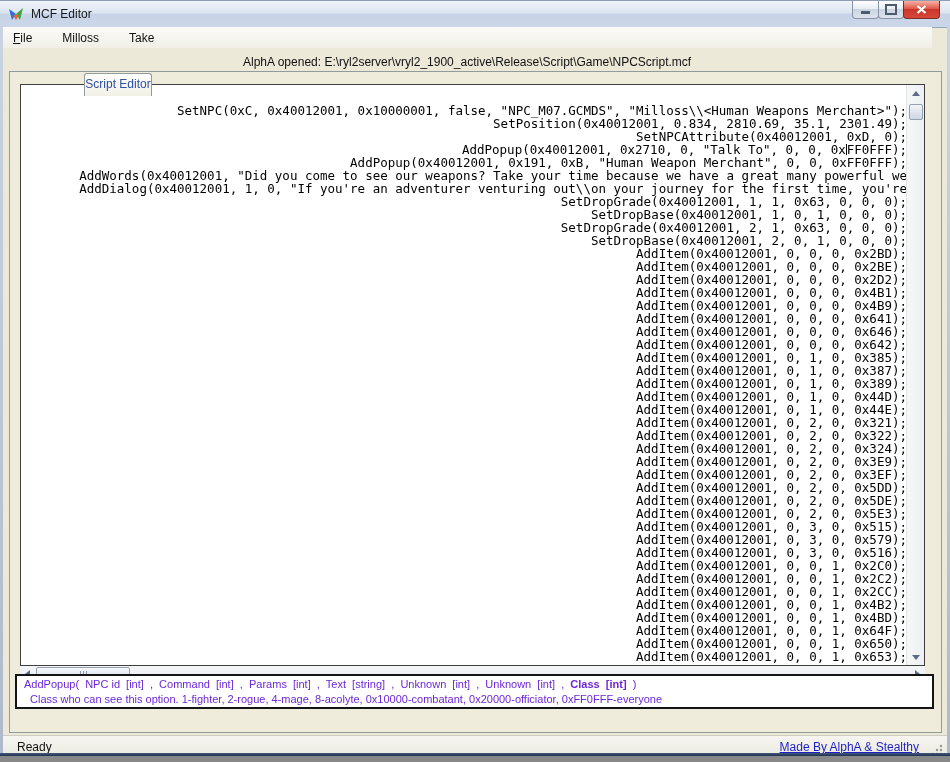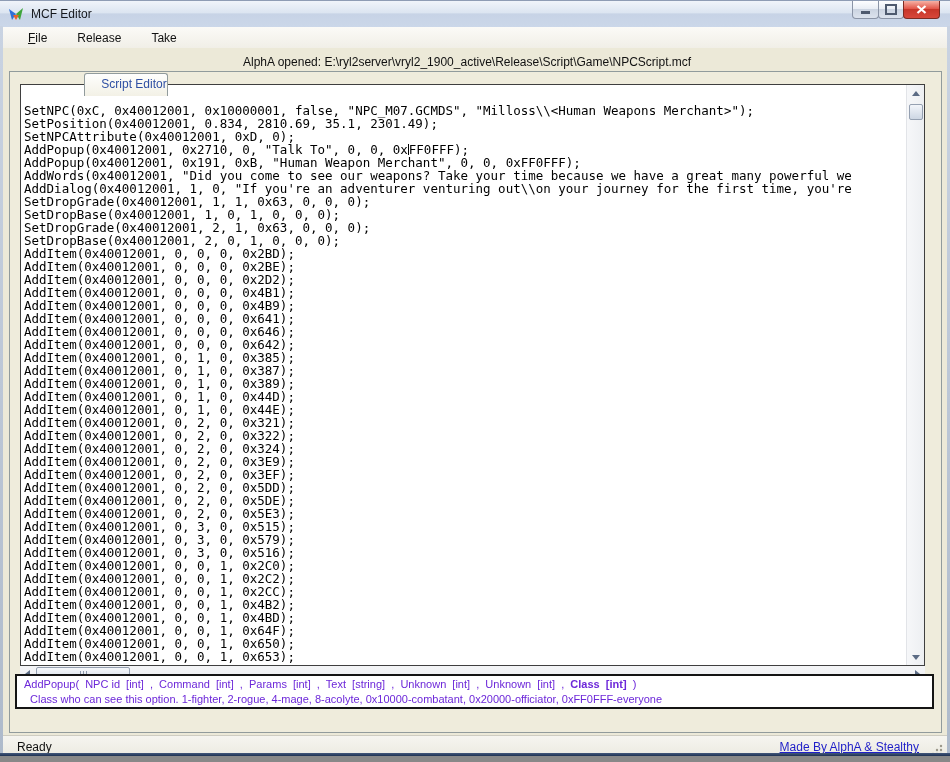--- a/index.html
+++ b/index.html
@@ -25,44 +25,44 @@
   .winbtn { position:absolute; top:0; height:17px; border:1px solid #8A94A6; border-top:none; border-radius:0 0 4px 4px;
             display:flex; align-items:center; justify-content:center; cursor:default; }
   .winbtn.min  { left:852px; width:25px; background:linear-gradient(to bottom,#FDFEFF 0%,#E9EEF5 45%,#CBD4E1 50%,#DCE3EE 100%); }
   .winbtn.max  { left:878px; width:24px; background:linear-gradient(to bottom,#FDFEFF 0%,#E9EEF5 45%,#CBD4E1 50%,#DCE3EE 100%); }
   .winbtn.close{ left:903px; width:35px; border-color:#7C2B22; background:linear-gradient(to bottom,#F6B1A4 0%,#E2574A 45%,#C73629 50%,#D8473A 100%); }
   .glyph-min { width:9px; height:3px; background:#4E5A6E; margin-top:6px; }
   .glyph-max { width:8px; height:7px; border:2px solid #4E5A6E; background:transparent; }
 
   
   .menubar { position:absolute; left:3px; top:27px; width:944px; height:21px;
-             background:linear-gradient(to bottom,#FBFAF7,#F1EFE7); display:flex; align-items:center; padding-left:15px; width:929px; }
+             background:linear-gradient(to bottom,#FBFAF7,#F1EFE7); display:flex; align-items:center; width:929px; }
   .menu-item { font-size:12px; color:#111; padding:2px 10px; margin-right:10px; }
   .menu-item u { text-decoration:underline; }
 
   
   .tabstrip { position:absolute; left:3px; top:48px; width:944px; height:24px; }
   .tab { position:absolute; font-size:12px; text-align:center;
          border:1px solid #919B9C; border-bottom:none; border-radius:3px 3px 0 0;margin-top:23px; }
   .tab.inactive { left:15px; top:5px; width:64px; height:18px; line-height:18px;
                   background:linear-gradient(to bottom,#F1EFE6,#D9D6C4); color:#1a1a1a; z-index:1; }
   .tab.active { left:81px; top:2px; width:66px; height:22px; line-height:21px;
-                background:linear-gradient(to bottom,#FEFEFD,#F3F1E6); color:#2E4FA3; z-index:3;padding-left:16px; }
+                background:linear-gradient(to bottom,#FEFEFD,#F3F1E6); color:#2E4FA3; z-index:3; }
   .file-opened { position:absolute; left:240px; top:7px; font-size:12px; color:#111; }
 
   
   .tabpage { position:absolute; left:9px; top:71px; width:931px; height:660px;
              border:1px solid #919B9C; background:#EFECDC; z-index:2; }
 
   
   .editor { position:absolute; left:10px; top:12px; width:903px; height:580px;
             border:1px solid #3F3F3F; background:#FFFFFF; overflow:hidden; }
   .code { position:absolute; left:0; top:0; right:17px; bottom:0; overflow:hidden;
           padding:19px 0 0 3px; font-family:"DejaVu Sans Mono", monospace;
-          font-size:12.5px; line-height:13px; color:#000; white-space:pre; }
+          font-size:12.5px; line-height:13px; color:#000; white-space:pre;text-align:right; }
   .code-line { height:13px; white-space:pre; }
   .caret { display:inline-block; width:0; height:11px; border-left:1px solid #000; vertical-align:-1px; }
 
   
   .vscroll { position:absolute; right:0; top:0; bottom:0; width:17px;
              background:linear-gradient(to right,#F6F7F9,#EDEFF2); border-left:1px solid #E2E4E8; }
   .vscroll .arrow { position:absolute; left:0; width:17px; height:16px; display:flex; align-items:center; justify-content:center; }
   .vscroll .arrow.up { top:0; } .vscroll .arrow.down { bottom:0; }
   .tri-up { width:0; height:0; border-left:4px solid transparent; border-right:4px solid transparent; border-bottom:5px solid #5B6B84; }
   .tri-down { width:0; height:0; border-left:4px solid transparent; border-right:4px solid transparent; border-top:5px solid #5B6B84; }
@@ -116,21 +116,21 @@
     <div class="winbtn close">
       <svg width="11" height="9" viewBox="0 0 11 9">
         <line x1="1.5" y1="1" x2="9.5" y2="8" stroke="#FFFFFF" stroke-width="2.2"></line>
         <line x1="9.5" y1="1" x2="1.5" y2="8" stroke="#FFFFFF" stroke-width="2.2"></line>
       </svg>
     </div>
   </div>
 
   <div class="menubar" id="menubar">
       <span class="menu-item"><u>F</u>ile</span>
-      <span class="menu-item">Release</span>
+      <span class="menu-item">Milloss</span>
       <span class="menu-item">Take</span>
     </div>
 
   <div class="tabstrip" id="tabstrip">
     <span class="file-opened">AlphA opened: E:\ryl2server\vryl2_1900_active\Release\Script\Game\NPCScript.mcf</span>
   <div class="tab inactive">NPC Editor</div>
       <div class="tab active">Script Editor</div>
     </div>
 
   <div class="tabpage">

